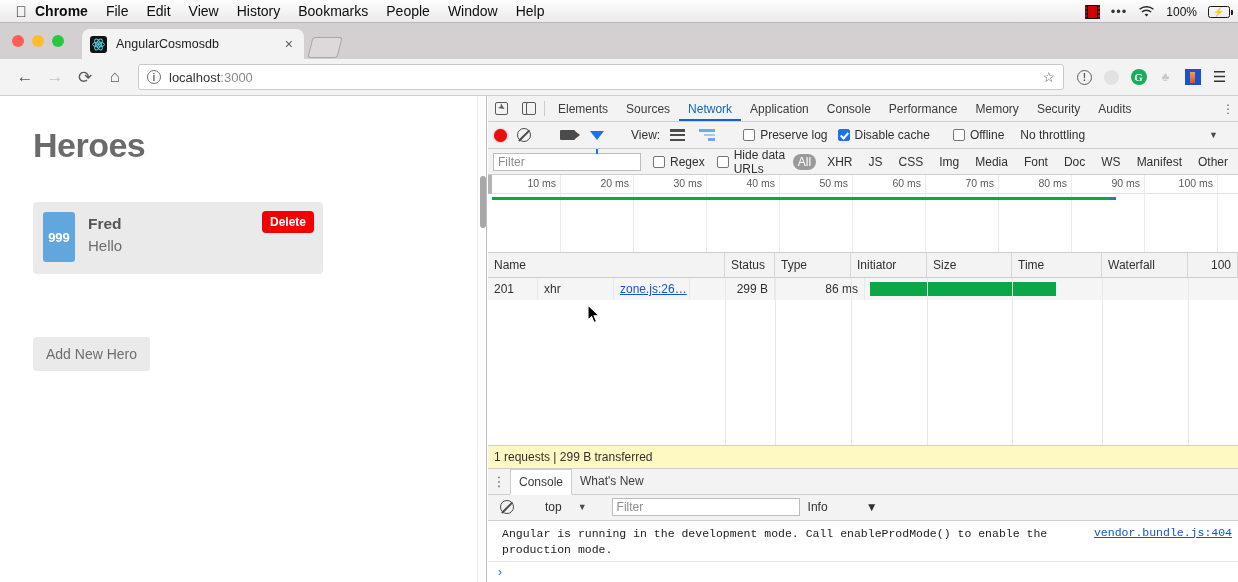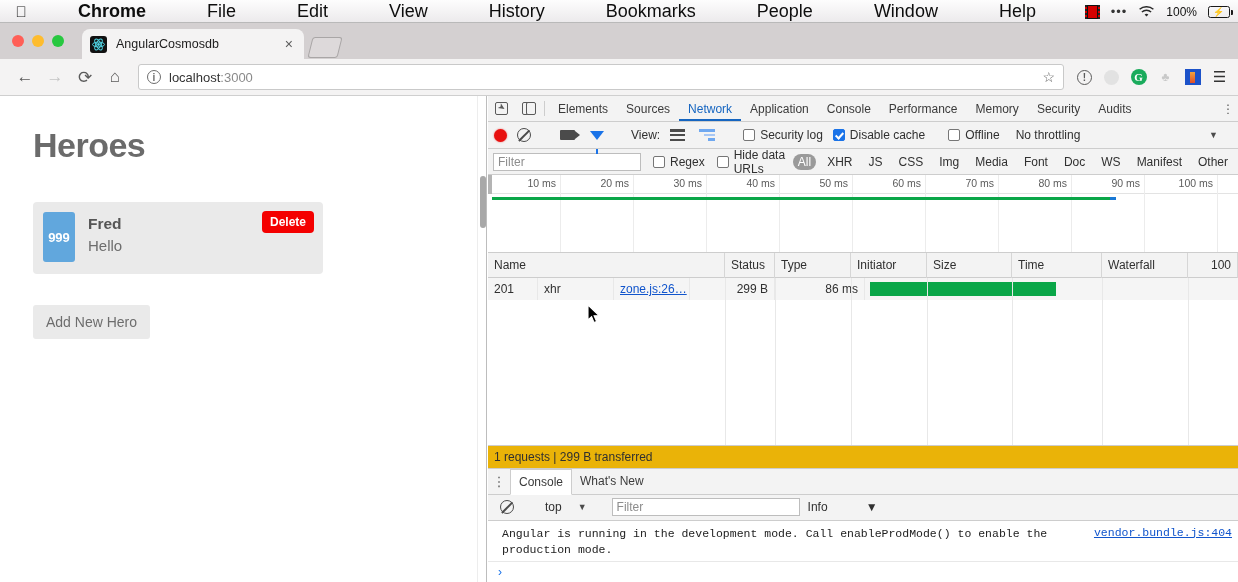--- a/index.html
+++ b/index.html
@@ -16,23 +16,22 @@
     position: absolute; top: 0; left: 0; width: 1238px; height: 23px;
     background: linear-gradient(#fdfdfd, #eceaec);
     border-bottom: 1px solid #b9b9b9;
     display: flex; align-items: center;
   }
   .apple-logo {
     width: 26px; display: flex; justify-content: center; align-items: center;
     font-size: 15px; line-height: 1; color: #1a1a1a; padding-left: 16px;
   }
   .menu-item {
-    font-size: 18px; color: #0d0d0d; padding: 0 9px; line-height: 23px;
+    font-size: 14px; color: #0d0d0d; padding: 0 9px; line-height: 23px;
     white-space: nowrap;
-    margin-left: 43px;
   }
   .menu-item.bold { font-weight: bold; }
   .menubar-right {
     position: absolute; right: 0; top: 0; height: 23px;
     display: flex; align-items: center; gap: 11px; padding-right: 8px;
   }
   .mb-icon { display: flex; align-items: center; justify-content: center; }
   .mb-film {
     width: 15px; height: 14px; background: #d40000;
     border-left: 2px dotted #222; border-right: 2px dotted #222;
@@ -151,21 +150,21 @@
   }
   .hero-text { margin-left: 13px; padding-top: 2px; }
   .hero-name { font-size: 15.5px; font-weight: bold; color: #555; line-height: 1.35; }
   .hero-desc { font-size: 15px; color: #6d6d6d; line-height: 1.5; }
   .delete-btn {
     position: absolute; right: 9px; top: 9px;
     background: #f40000; color: #fff; font-size: 12px; font-weight: bold;
     border: none; border-radius: 4px; padding: 4px 8px; cursor: pointer;
   }
   .addnew-btn {
-    margin-top: 31px; background: #eaeaea; color: #6d6d6d;
+    margin-top: 63px; background: #eaeaea; color: #6d6d6d;
     border: none; border-radius: 3px; font-size: 14px;
     padding: 9px 13px; cursor: pointer;
   }
 
   
   .devtools {
     position: absolute; top: 96px; left: 488px; width: 750px; height: 486px;
     background: #fff; font-size: 12px; color: #303030;
     display: flex; flex-direction: column;
   }
@@ -282,21 +281,21 @@
   .td.name { display: flex; align-items: center; gap: 7px; }
   .row-cbox { width: 12px; height: 12px; border: 1px solid #8b8b8b;
               background: #fff; border-radius: 1px; flex: none; }
   .td a { color: #1155cc; text-decoration: underline; }
   .wf-cell { position: relative; height: 22px; flex: none; }
   .wf-bar { position: absolute; left: 5px; top: 4px; height: 14px;
             background: #0aa648; }
   .grid-line { position: absolute; top: 0; bottom: 0; width: 1px; background: #e8e8e8; }
 
   .dt-status {
-    height: 24px; background: #eab308; border-top: 1px solid #cdcdcd;
+    height: 24px; background: #fef9c3; border-top: 1px solid #cdcdcd;
     border-bottom: 1px solid #cdcdcd; display: flex; align-items: center;
     padding: 0 6px; font-size: 12px; color: #303030; flex: none;
   }
 
   
   .drawer { flex: none; display: flex; flex-direction: column; }
   .drawer-tabs { height: 26px; background: #f3f3f3; border-bottom: 1px solid #cdcdcd;
                  display: flex; align-items: stretch; }
   .kebab { width: 22px; display: flex; align-items: center; justify-content: center;
            color: #5a5a5a; font-size: 13px; cursor: pointer; }
@@ -480,21 +479,21 @@
       <div class="dt-iconbtn">
           <div class="view-wf">
             <i></i>
             <i></i>
             <i></i>
           </div>
         </div>
       <div class="dt-sep"></div>
       <div class="cb-row">
         <div class="cbox"></div>
-        <span>Security log</span>
+        <span>Preserve log</span>
       </div>
       <div class="cb-row">
         <div class="cbox checked"></div>
         <span>Disable cache</span>
       </div>
       <div class="dt-sep"></div>
       <div class="cb-row">
         <div class="cbox"></div>
         <span>Offline</span>
       </div>

